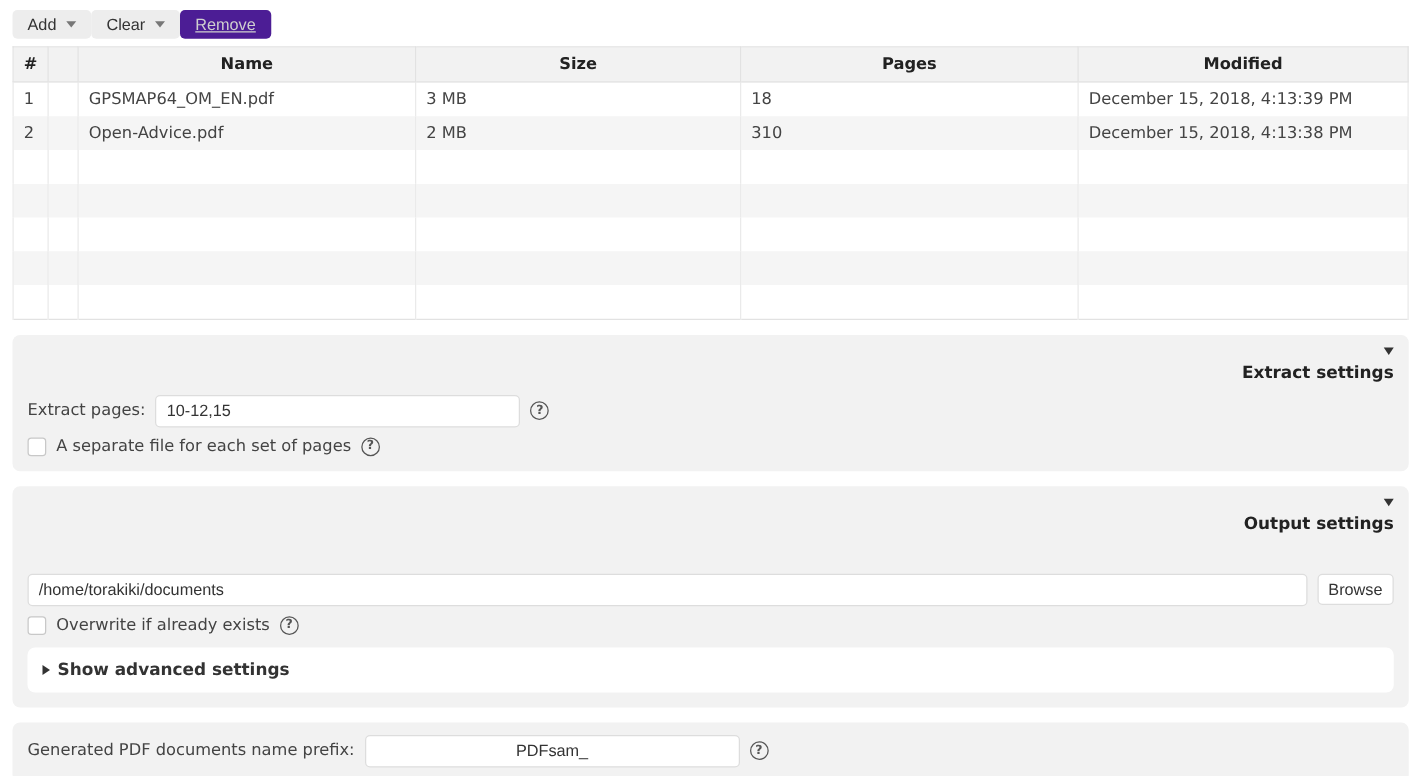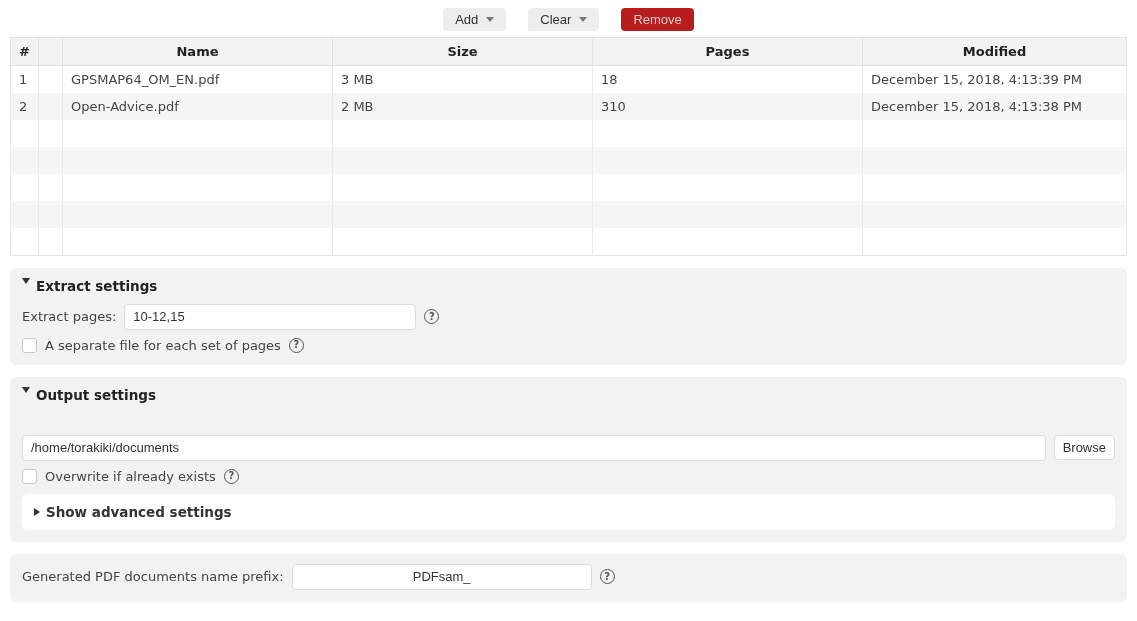--- a/index.html
+++ b/index.html
@@ -11,40 +11,40 @@
     color: #333;
     background: #fff;
   }
   .app {
     width: 1137px;
     padding: 8px 10px 10px 10px;
   }
   
   .toolbar {
     display: flex;
-    gap: 22px;
+    gap: 0;
     margin-bottom: 6px;
-    justify-content: center;
   }
   .btn {
     display: inline-flex;
     align-items: center;
     gap: 8px;
     background: #ededed;
     border: none;
     border-radius: 4px;
     padding: 4px 12px;
     font-size: 13px;
     color: #333;
     cursor: pointer;
   }
   .btn.disabled {
-    background: #b91c1c;
+    background: #4c1d95;
     color: #cfcfcf;
     cursor: default;
+    text-decoration: underline;
   }
   .caret-down {
     width: 0; height: 0;
     border-left: 4px solid transparent;
     border-right: 4px solid transparent;
     border-top: 5px solid #777;
   }
 
   
   table.file-table {
@@ -87,27 +87,28 @@
 
   
   .panel {
     background: #f2f2f2;
     border-radius: 6px;
     padding: 10px 12px 12px 12px;
     margin-top: 12px;
   }
   .panel-header {
     display: flex;
-    align-items: flex-start;
+    align-items: flex-end;
     gap: 6px;
     font-weight: 700;
     font-size: 13.5px;
     color: #222;
     cursor: pointer;
     margin-bottom: 10px;
+    flex-direction: column;
   }
   .disclosure {
     width: 0; height: 0;
     border-left: 4px solid transparent;
     border-right: 4px solid transparent;
     border-top: 6px solid #333;
   }
   .disclosure.right {
     border-top: 4px solid transparent;
     border-bottom: 4px solid transparent;

